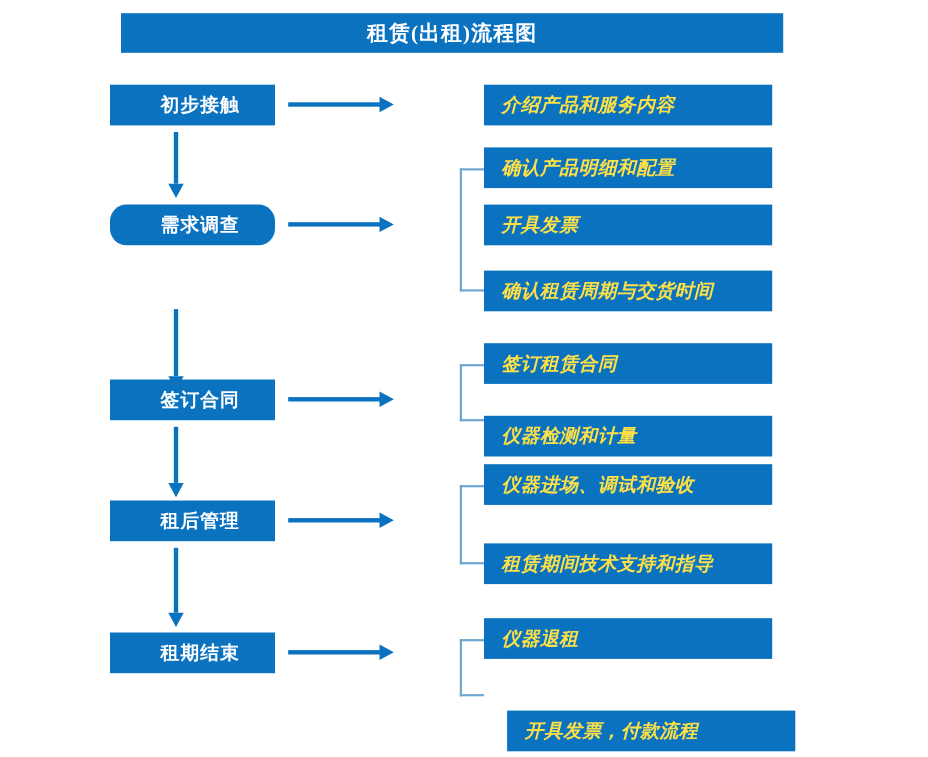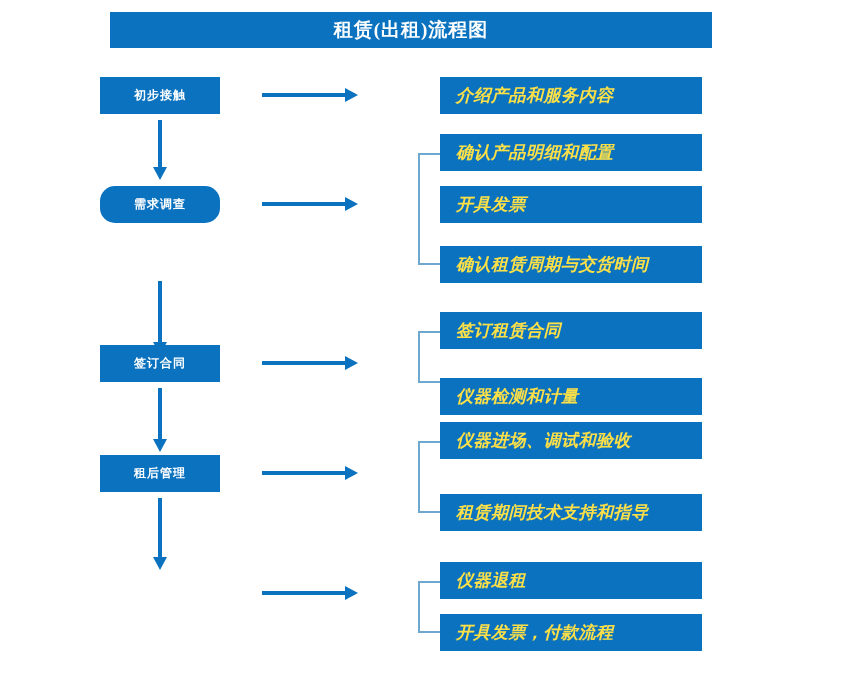--- a/index.html
+++ b/index.html
@@ -31,30 +31,31 @@
     display: flex;
     align-items: center;
     justify-content: center;
     letter-spacing: 1px;
     margin-left: 10px;
   }
   
   .stage-box {
     position: absolute;
     left: 100px;
-    width: 120px;
+    width: 136px;
     height: 37px;
     background: #0a72bf;
     color: #ffffff;
-    font-size: 12px;
+    font-size: 17px;
     font-weight: bold;
     display: flex;
     align-items: center;
     justify-content: center;
     letter-spacing: 1px;
+    padding-left: 14px;
   }
   
   .detail-box {
     position: absolute;
     left: 440px;
     width: 262px;
     height: 37px;
     background: #0a72bf;
     color: #fde047;
     font-size: 17px;
@@ -180,21 +181,22 @@
   </div>
   <div class="bracket" style="top:441px;height:72px;"></div>
   <div class="detail-box" style="top:422px;">仪器进场、调试和验收</div>
   <div class="detail-box" style="top:494px;">租赁期间技术支持和指导</div>
 
   <div class="v-arrow" style="top:498px;height:72px;">
     <div class="shaft" style="height:59px;"></div>
     <div class="head"></div>
   </div>
 
+  <div class="stage-box" style="top:575px;">租期结束</div>
   <div class="h-arrow" style="top:586px;">
     <div class="shaft"></div>
     <div class="head"></div>
   </div>
   <div class="bracket" style="top:581px;height:52px;"></div>
   <div class="detail-box" style="top:562px;">仪器退租</div>
-  <div class="detail-box" style="top:614px;">开具发票，付款流程</div>
+  <div class="detail-box" style="top:646px;margin-left:21px;">开具发票，付款流程</div>
 
 </div>
 
 </body></html>

